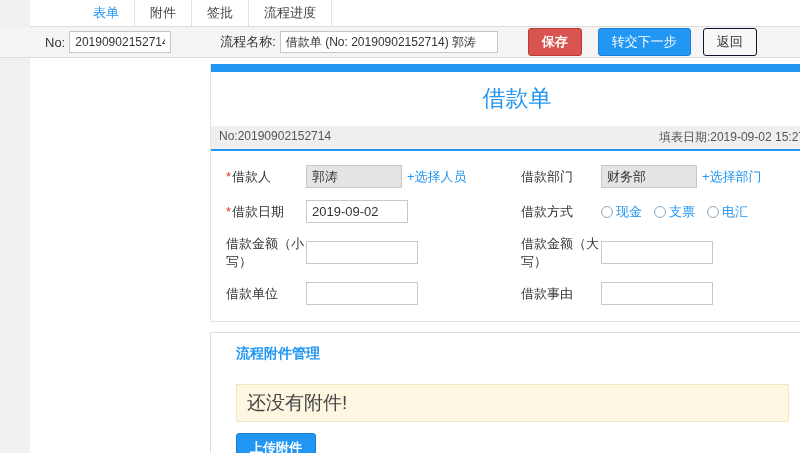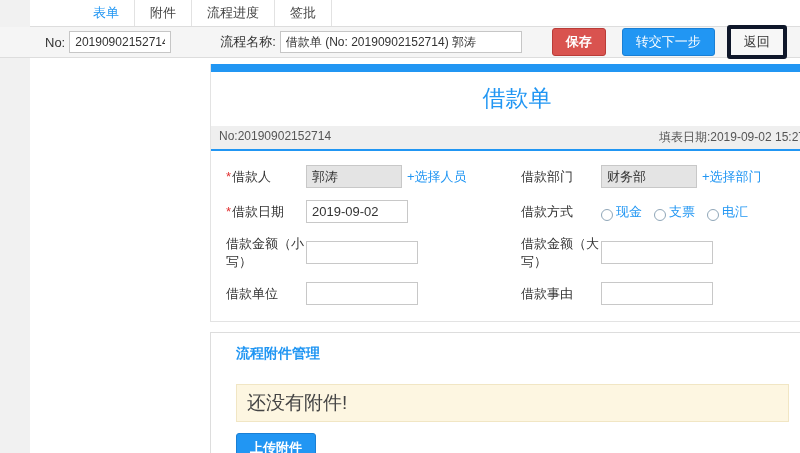--- a/index.html
+++ b/index.html
@@ -17,26 +17,26 @@
     border-right:1px solid #e2e2e2; cursor:pointer; background:#fff; white-space:nowrap; }
   .tab.active { color:#2196F3; }
 
   
   .toolbar { position:relative; height:31px; background:#f5f5f5; border-bottom:1px solid #ddd;
     display:flex; align-items:center; padding:0 8px; z-index:2; }
   .toolbar .lab { font-size:13px; color:#333; margin-right:4px; white-space:nowrap;margin-left:37px; }
   .tb-input { height:22px; border:1px solid #c6c6c6; background:#fff; font-size:12px;
     padding:1px 5px; color:#333; font-family:inherit; }
   .tb-input.no { width:102px; margin-right:12px; }
-  .tb-input.name { width:242px; }
+  .tb-input.name { width:218px; }
   .btn { font-size:13px; padding:4px 13px; border-radius:3px; cursor:pointer;
     font-family:inherit; white-space:nowrap; }
   .btn-save { margin-left:30px; background:#d9534f; border:1px solid #b93c38; color:#fff; font-weight:bold; }
   .btn-next { margin-left:16px; background:#2196F3; border:1px solid #1a7fd4; color:#fff; font-weight:normal; }
-  .btn-back { margin-left:12px; background:#f7f7f7; border:4px solid #0f172a; color:#333; }
+  .btn-back { margin-left:12px; background:#f7f7f7; border:1px solid #0f172a; color:#333; }
 
   
   .content { position:relative; margin-left:30px; background:#fff; padding:6px 0 0 180px; }
   .panel { width:614px; background:#fff; }
 
   
   .form-panel { border:1px solid #e3e3e3; border-top:none; }
   .blue-top { height:8px; background:#2196F3; }
   .form-title { text-align:center; color:#2196F3; font-size:23px; font-weight:400; padding:11px 0 12px; }
   .meta-bar { display:flex; justify-content:space-between; background:#efefef; padding:3px 8px;
@@ -48,42 +48,42 @@
   .req { color:#e03030; margin-right:1px; }
   .ctl { width:215px; flex-shrink:0; display:flex; align-items:center; }
   .ctl2 { flex:1; display:flex; align-items:center; }
   .ipt { height:23px; border:1px solid #c8c8c8; background:#fff; font-size:13px;
     padding:1px 5px; color:#333; font-family:inherit; }
   .ipt.ro { background:#e4e4e4; width:96px; }
   .ipt.date { width:102px; }
   .ipt.w110 { width:112px; }
   .sel-link { color:#2196F3; font-size:13px; margin-left:5px; text-decoration:none; cursor:pointer; white-space:nowrap; }
   .radios { display:flex; align-items:center; gap:12px; font-size:13px; color:#2196F3; }
-  .radio-opt { display:flex; align-items:flex-end; cursor:pointer; }
+  .radio-opt { display:flex; align-items:center; cursor:pointer; }
   .radio { width:12px; height:12px; border:1px solid #8fa6b8; border-radius:50%;
     background:#fff; margin-right:3px; display:inline-block; }
 
   
   .attach-panel { margin-top:10px; border:1px solid #ddd; padding:12px 25px 14px; }
   .attach-title { color:#2196F3; font-weight:bold; font-size:14px; margin-bottom:11px; }
   .empty-box { background:#fdf6e1; border:1px solid #f1e6c4; padding:5px 10px;
     font-size:19px; color:#444; width:553px;margin-top:21px; }
   .upload-btn { margin-top:11px; background:#2196F3; border:1px solid #1a7fd4; color:#fff;
     font-size:13px; font-weight:bold; padding:5px 13px; border-radius:3px; cursor:pointer; font-family:inherit; }
 </style>
 </head>
 <body>
 
 <div class="left-rail"></div>
 
 <div class="tabbar">
   <div class="tab active">表单</div>
   <div class="tab">附件</div>
+  <div class="tab">签批</div>
   <div class="tab">流程进度</div>
-  <div class="tab">签批</div>
 </div>
 
 <div class="toolbar">
   <span class="lab">No:</span>
   <input class="tb-input no" type="text" value="20190902152714" style="">
   <span class="lab">流程名称:</span>
   <input class="tb-input name" type="text" value="借款单 (No: 20190902152714) 郭涛" style="">
   <button class="btn btn-save">保存</button>
   <button class="btn btn-next">转交下一步</button>
   <button class="btn btn-back">返回</button>

